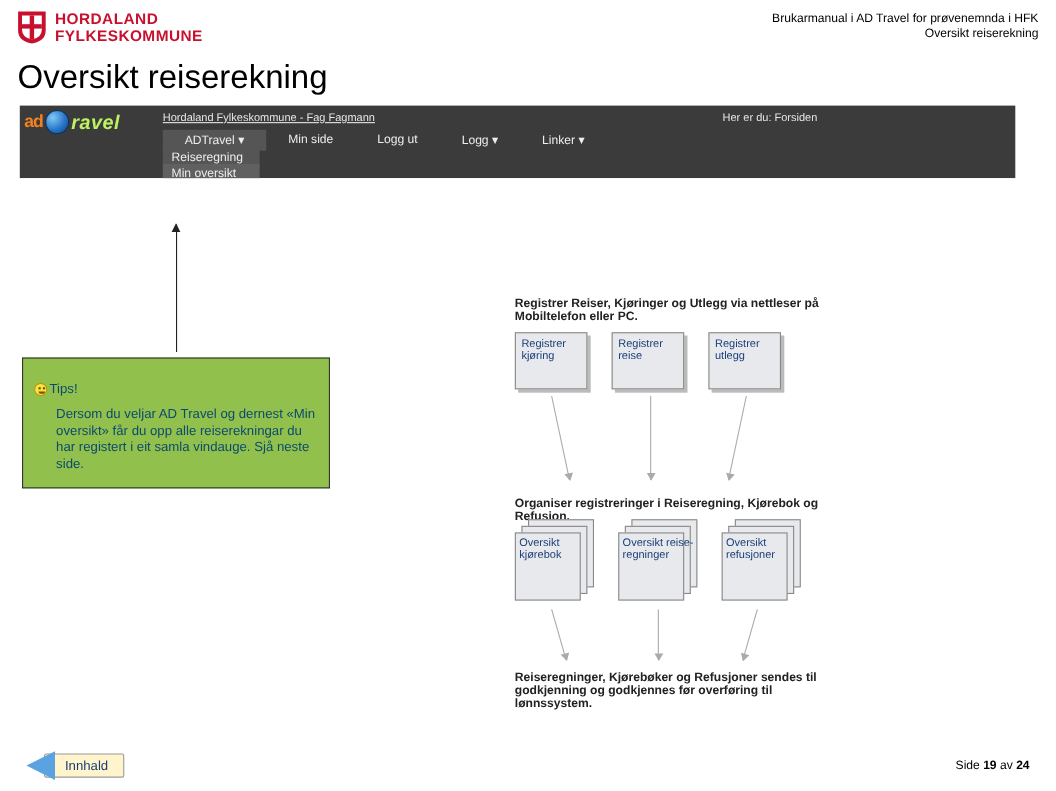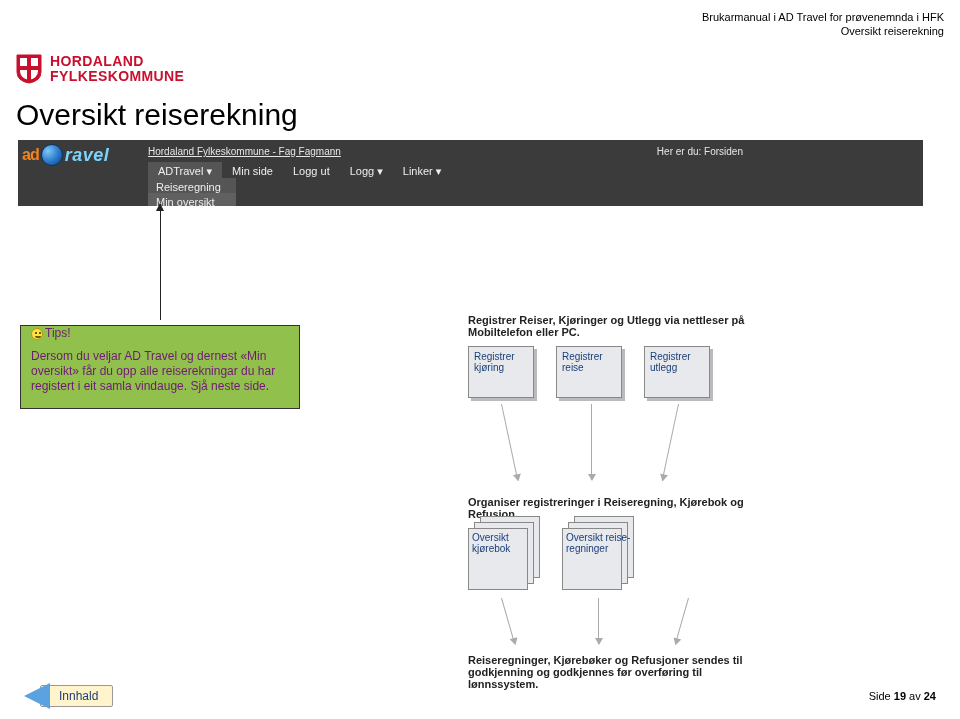--- a/index.html
+++ b/index.html
@@ -11,21 +11,21 @@
     height: 719px;
     position: relative;
     overflow: hidden;
   }
   .page-header {
     display: flex;
     justify-content: space-between;
     align-items: flex-start;
     padding: 10px 16px 0 16px;
   }
-  .logo-row { display: flex; align-items: center; gap: 8px; margin-top: 44px; }
+  .logo-row { display: flex; align-items: center; gap: 8px; }
   .shield {
     width: 26px; height: 30px;
   }
   .logo-text {
     color: #c8102e;
     font-weight: bold;
     font-size: 14px;
     line-height: 15px;
     letter-spacing: 0.4px;
   }
@@ -60,33 +60,33 @@
     position: absolute; left: 4px; top: 4px;
     display: flex; align-items: center; gap: 2px;
     font-size: 16px; font-weight: bold;
   }
   .ad-logo .ad { color: #f58220; font-family: Arial; font-weight: 900; letter-spacing: -1px; }
   .ad-logo .orb {
     width: 22px; height: 22px; border-radius: 50%;
     background: radial-gradient(circle at 30% 30%, #7ec8f7 0%, #2a77c9 55%, #0b3e74 100%);
     border: 1px solid #0a3565;
   }
-  .ad-logo .ravel { color: #7dd3fc; font-style: italic; font-size: 18px; letter-spacing: 0.5px; }
+  .ad-logo .ravel { color: #bef264; font-style: italic; font-size: 18px; letter-spacing: 0.5px; }
   .bc-row {
     position: absolute; left: 130px; top: 6px; font-size: 10px; color: #e6e6e6; text-decoration: underline;
   }
   .bc-right {
     position: absolute; right: 180px; top: 6px; font-size: 10px; color: #e6e6e6;
   }
   .nav-row {
     position: absolute; left: 130px; top: 22px;
     display: flex;
   }
   .nav-item {
-    padding: 3px 10px;
+    padding: 3px 20px;
     font-size: 11px;
     color: #eee;
     border-right: 0;
     text-align: right;
   }
   .nav-item.hl {
     background: #555;
   }
   .nav-sub1, .nav-sub2 {
     position: absolute; left: 130px;
@@ -156,42 +156,42 @@
     border-top: 7px solid #aaa;
   }
 
   
   .tip {
     position: absolute;
     left: 20px; top: 325px;
     width: 280px;
     background: #91c04d;
     border: 1px solid #333;
-    padding: 0 10px 14px 10px;
+    padding: 20px 10px 14px 10px;
     font-size: 12px;
-    color: #701a75;
+    color: #0c4a6e;
     line-height: 15px;
   }
   .tip .smiley {
     display: inline-block;
     width: 12px; height: 12px;
     border-radius: 50%;
     background: #ffe24a;
     border: 1px solid #b79a00;
     position: relative;
     vertical-align: middle;
     margin-right: 2px;
   }
   .tip .smiley::before, .tip .smiley::after {
     content:''; position:absolute; background:#6b5700;
   }
   .tip .smiley::before { width:2px; height:2px; left:3px; top:3px; box-shadow: 4px 0 #6b5700; }
   .tip .smiley::after { width:6px; height:2px; left:3px; top:7px; border-radius: 0 0 3px 3px; }
   .tip-title { font-size: 12px; }
-  .tip-body { margin-top: 8px; }
+  .tip-body { margin-top: 8px; margin-left: 20px; }
 
   
   .v-arrow {
     position: absolute;
     left: 160px; top: 204px;
     width: 1px; height: 116px;
     background: #222;
   }
   .v-arrow::before {
     content:''; position:absolute; left:-4px; top:-1px;
@@ -292,20 +292,26 @@
           <div class="stack-sheet s2"></div>
           <div class="stack-sheet s3"></div>
         <div class="stack-label">Oversikt kjørebok</div>
       </div>
       <div class="stack-btn">
         <div class="stack-sheet s1"></div>
           <div class="stack-sheet s2"></div>
           <div class="stack-sheet s3"></div>
         <div class="stack-label">Oversikt reise-regninger</div>
       </div>
+      <div class="stack-btn">
+        <div class="stack-sheet s1"></div>
+          <div class="stack-sheet s2"></div>
+          <div class="stack-sheet s3"></div>
+        <div class="stack-label">Oversikt refusjoner</div>
+      </div>
     </div>
 
     <div class="flow-arrow" style="left:483px; top:392px; height:48px; transform:rotate(-16deg); transform-origin:top;"></div>
     <div class="flow-arrow" style="left:580px; top:392px; height:46px;"></div>
     <div class="flow-arrow" style="left:670px; top:392px; height:48px; transform:rotate(16deg); transform-origin:top;"></div>
 
     <div class="section-text" style="left:450px; top:448px; width:300px;">Reiseregninger, Kjørebøker og Refusjoner sendes til godkjenning og godkjennes før overføring til lønnssystem.</div>
   </div>
 </div>
 

